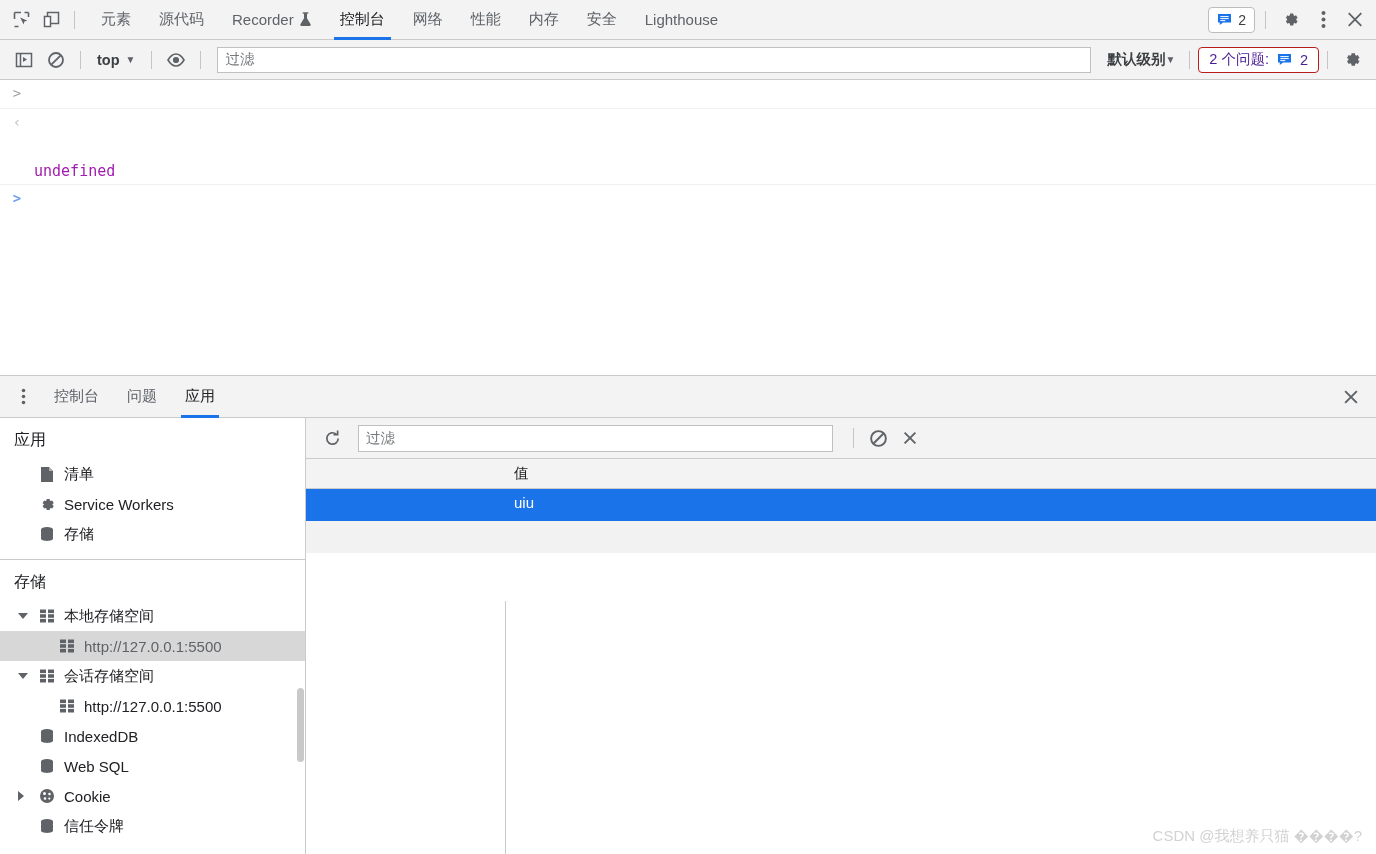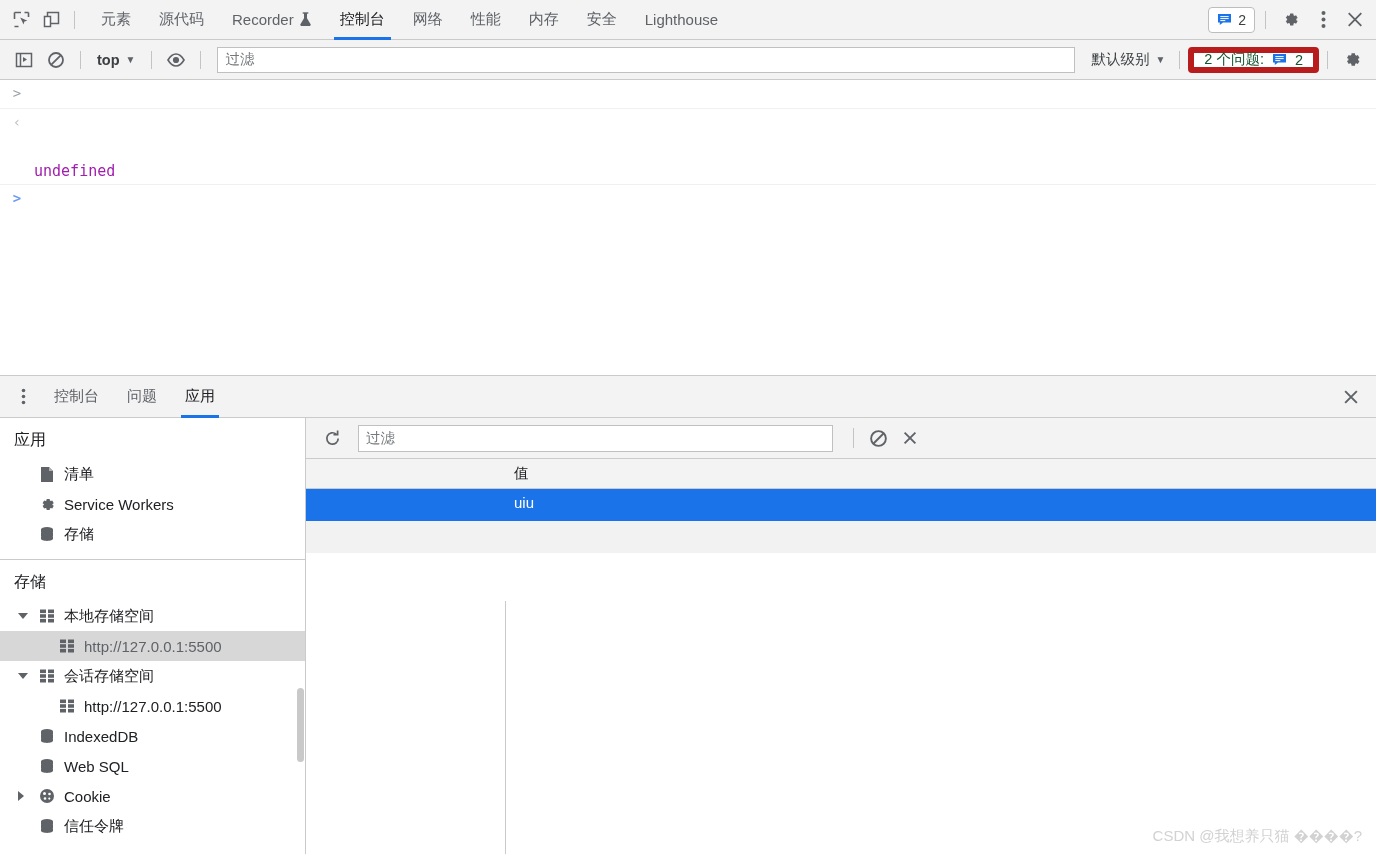--- a/index.html
+++ b/index.html
@@ -77,29 +77,29 @@
     background: #ffffff;
     border: 1px solid #c0c0c0;
     display: flex; align-items: center;
     padding: 0 7px;
     margin: 0 10px 0 8px;
     font-size: 14.5px;
     color: #75797c;
     min-width: 0;
   }
   .level-select {
-    display: flex; align-items: center; gap: 6px;
+    display: flex; align-items: center; gap: 0;
     font-size: 14.5px; color: #3c4043; height: 26px; padding: 0 6px;
-    cursor: pointer; border-radius: 2px; white-space: nowrap;
+    cursor: pointer; border-radius: 2px; white-space: nowrap; font-weight: bold;
   }
   .issues-inline {
     display: flex; align-items: center; gap: 8px;
-    border: 6px solid #b91c1c; border-radius: 4px;
+    border: 1px solid #b91c1c; border-radius: 4px;
     height: 26px; padding: 0 10px;
-    font-size: 14.5px; color: #14532d; background: #fff;
+    font-size: 14.5px; color: #4c1d95; background: #fff;
     cursor: pointer; white-space: nowrap;
   }
 
   
   .console-body {
     flex: 0 0 auto;
     height: 295px;
     background: #ffffff;
     overflow: hidden;
     position: relative;

